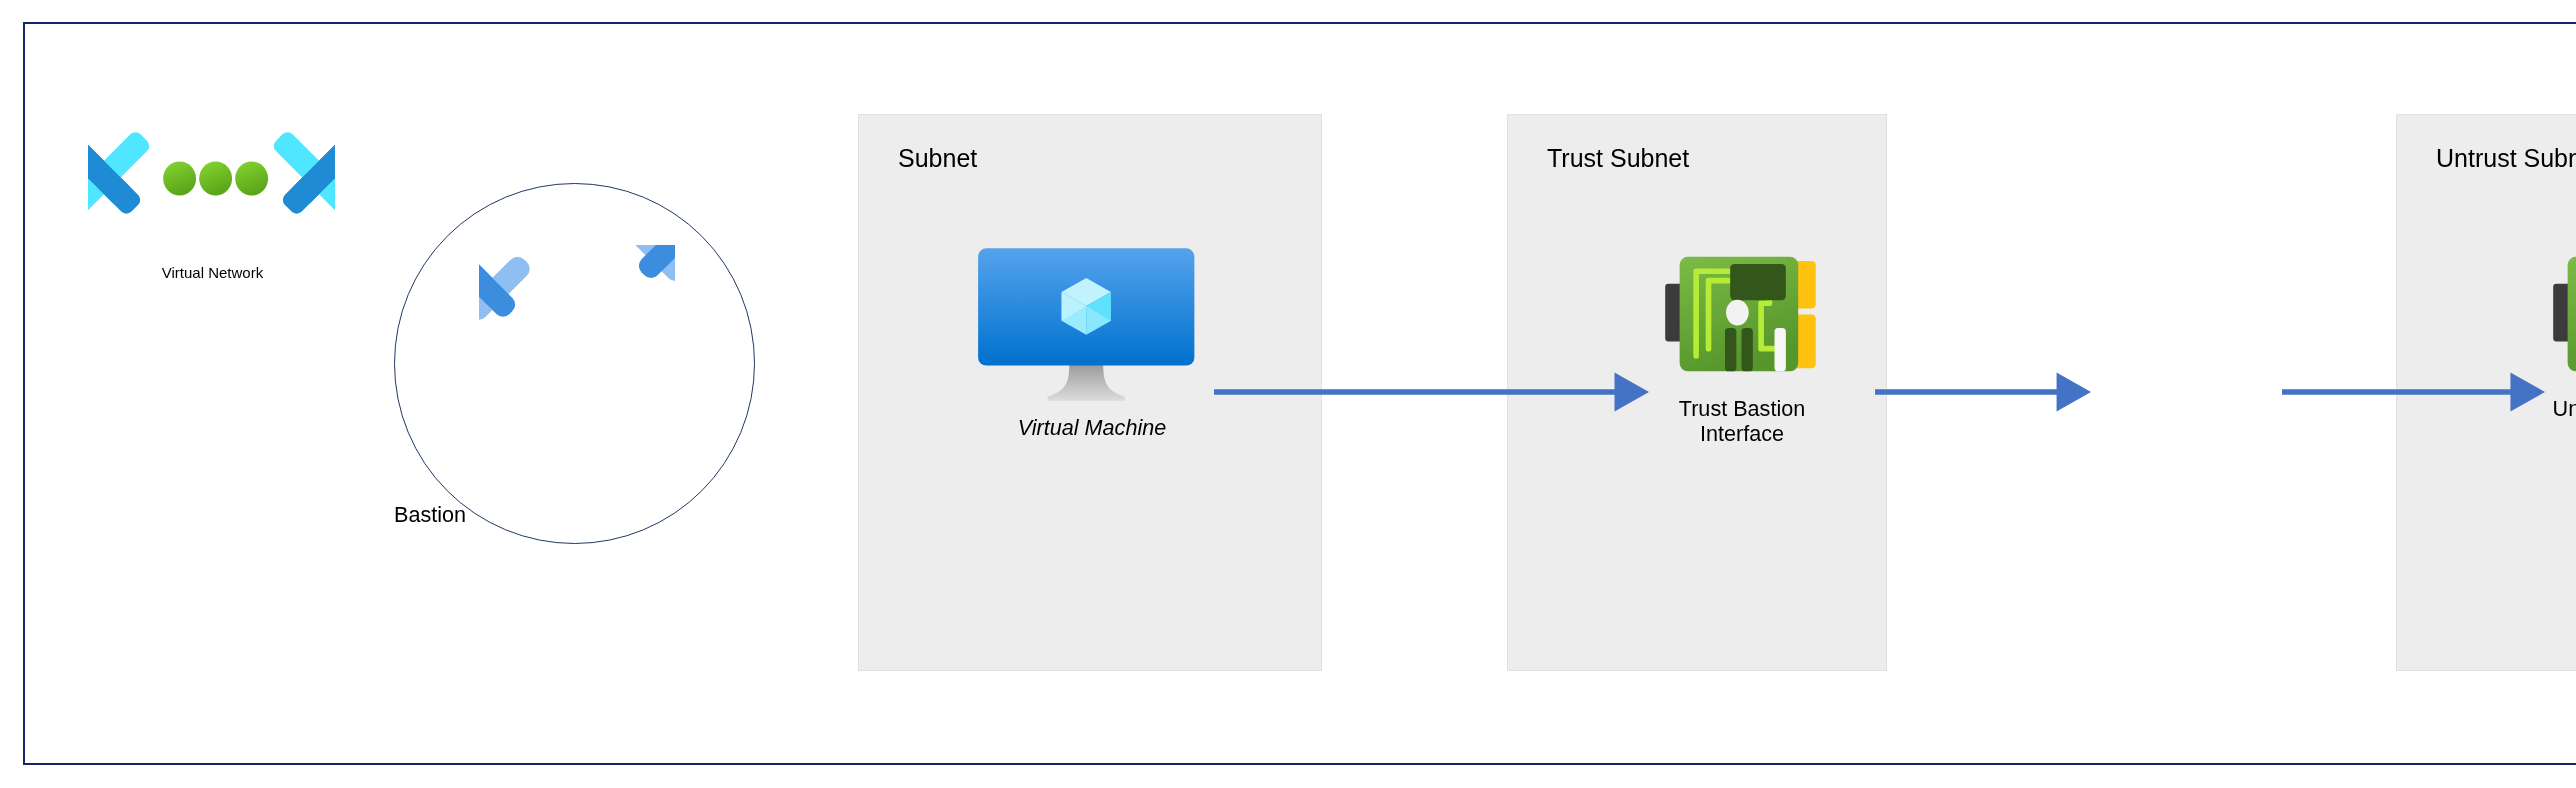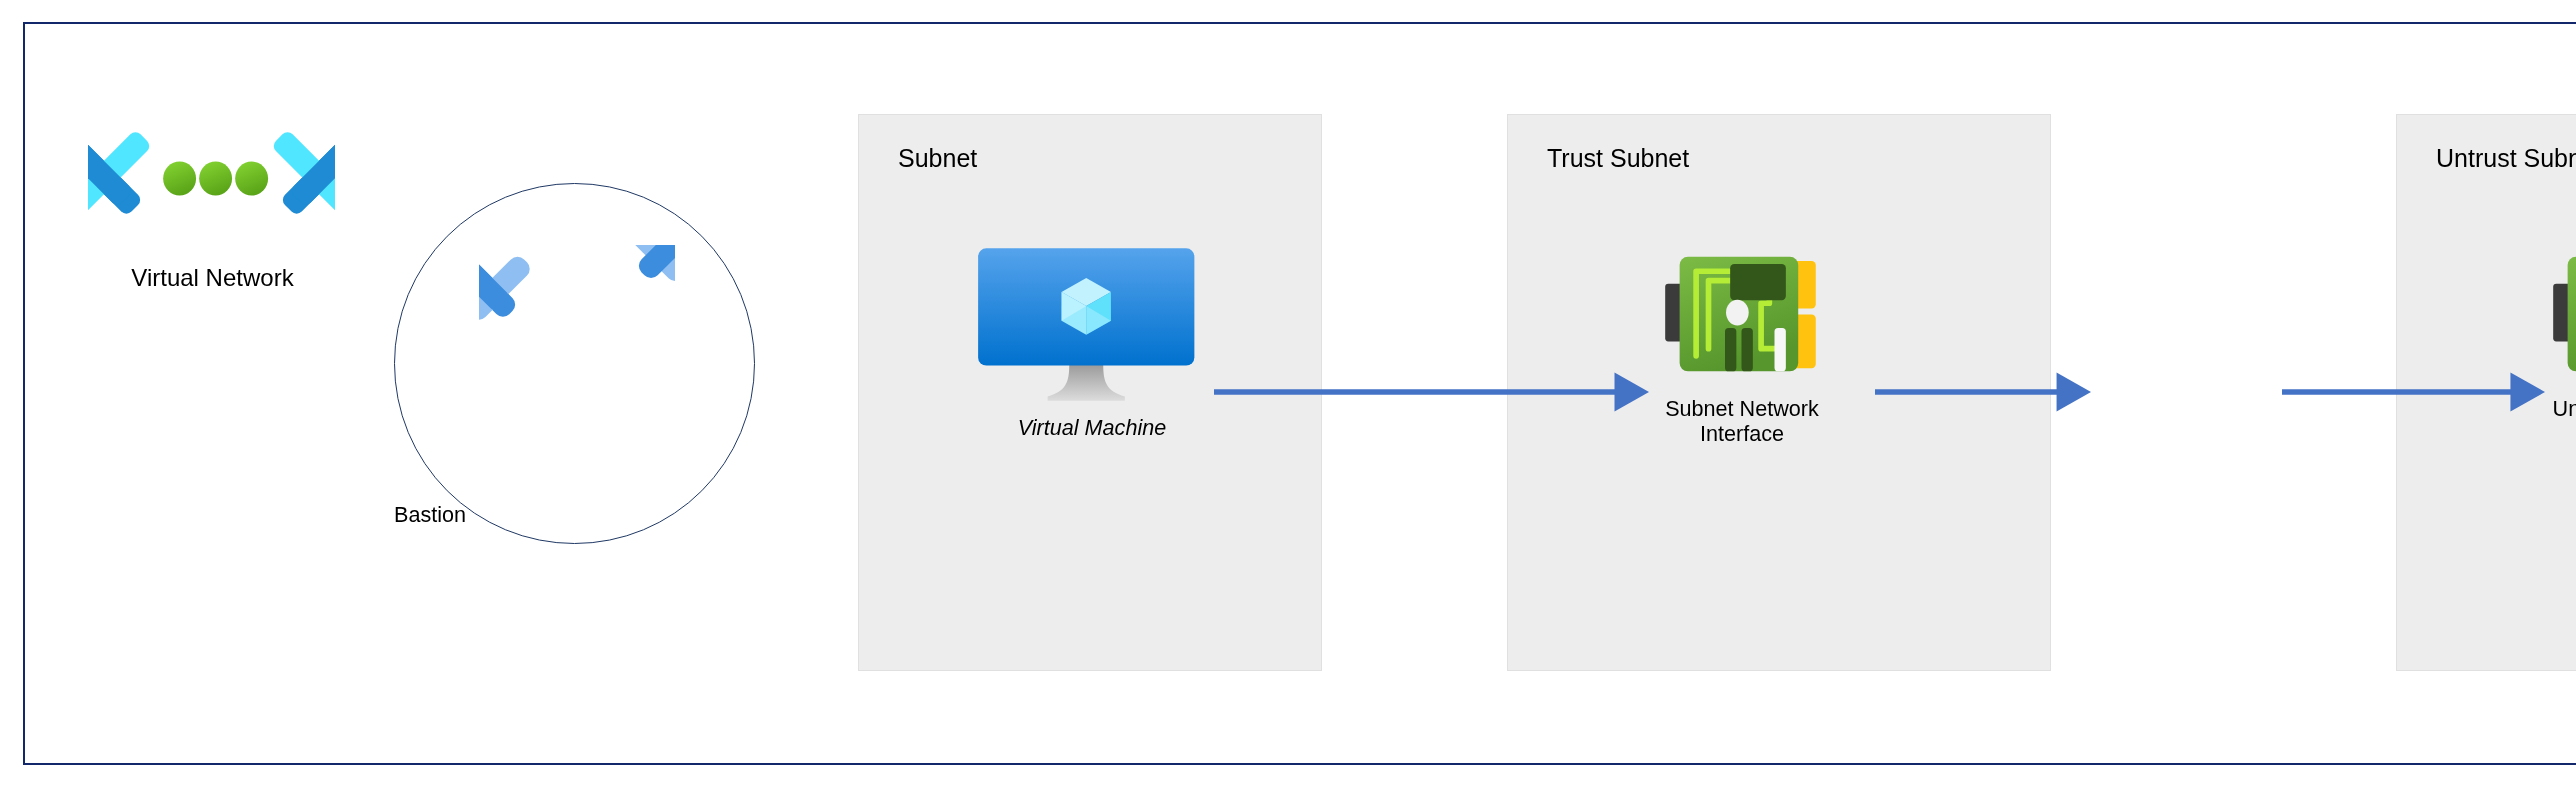--- a/index.html
+++ b/index.html
@@ -43,21 +43,21 @@
     top: 0px;
     width: 247px;
     height: 155px;
   }
   #vnet-label {
     position: absolute;
     left: 0;
     top: 164px;
     width: 281px;
     text-align: center;
-    font-size: 24px;
+    font-size: 15px;
     color: #000000;
     line-height: 1.15;
     white-space: nowrap;
   }
   
   #bastion-node {
     position: absolute;
     left: 394px;
     top: 183px;
     width: 361px;
@@ -102,21 +102,21 @@
   .subnet-title {
     position: absolute;
     left: 39px;
     top: 29px;
     font-size: 25px;
     color: #000000;
     white-space: nowrap;
     text-align: center;
   }
   #subnet-vm   { left: 858px; width: 464px; }
-  #subnet-trust{ left: 1507px; width: 544px; }
+  #subnet-trust{ left: 1507px; width: 380px; }
   #subnet-untrust { left: 2396px; width: 464px; }
 
   
   .node {
     position: absolute;
     text-align: center;
   }
   .node-label {
     position: absolute;
     left: 50%;
@@ -280,21 +280,21 @@
 
         <ellipse cx="152" cy="152" rx="22" ry="25" fill="#F2F2F2"></ellipse>
 
         <rect x="128" y="182" width="22" height="84" rx="7" fill="#33571A"></rect>
         <rect x="160" y="182" width="22" height="84" rx="7" fill="#33571A"></rect>
 
         <rect x="224" y="182" width="22" height="84" rx="7" fill="#F7F7F7"></rect>
       </svg>
     </div>
     <div id="trust-nic-label" class="node-label">
-      <div>Subnet Network</div>
+      <div>Trust Bastion</div>
       <div>Interface</div>
     </div>
   </div>
 
 
   <div id="untrust-nic-node" class="node">
     <div id="untrust-nic-icon">
       <svg viewBox="0 0 320 300" width="165" height="155" xmlns="http://www.w3.org/2000/svg">
         <defs>
           <linearGradient id="nicBodyB" x1="0" y1="0" x2="0.35" y2="1">

